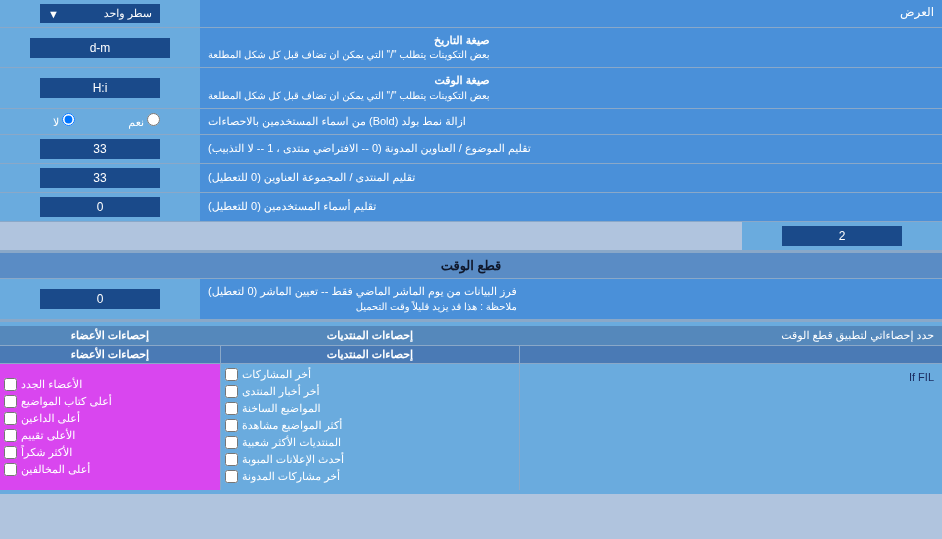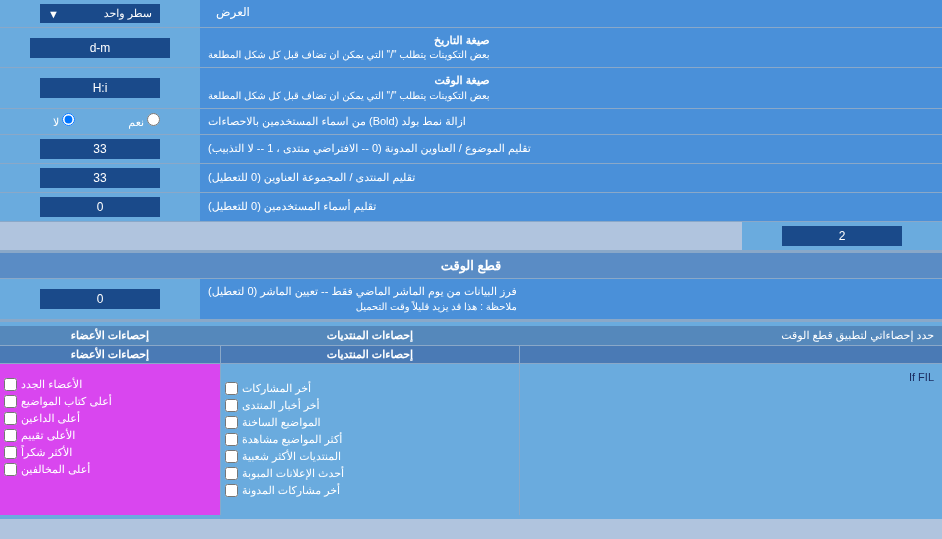--- a/index.html
+++ b/index.html
@@ -41,21 +41,21 @@
       color: #fff;
       border: none;
       padding: 3px 6px;
       font-size: 12px;
       text-align: center;
       width: 100%;
       direction: ltr;
     }
     .section-header {
       background: #5a8cc5;
-      color: #ffffff;
+      color: #0f172a;
       text-align: center;
       padding: 5px 24px;
       font-weight: bold;
       font-size: 13px;
       width: 100%;
       border-bottom: 1px solid #8aa8c8;
       border-top: 2px solid #8aa8c8;
     }
     .radio-cell {
       background: #6aabde;
@@ -73,22 +73,22 @@
     
     .top-row {
       display: flex;
       width: 100%;
       background: #4a90d9;
       border-bottom: 1px solid #8aa8c8;
     }
     .top-label {
       flex: 1;
       color: #fff;
-      text-align: left;
-      padding: 5px 16px;
+      text-align: right;
+      padding: 5px 8px;
       font-size: 12px;
     }
     .top-input {
       width: 200px;
       background: #6aabde;
       display: flex;
       align-items: center;
       justify-content: center;
       padding: 4px;
     }
@@ -238,21 +238,21 @@
     </div>
 
     <div style="display:flex; width:100%;">
 
       <div style="flex:1; background:#6aabde; padding:4px 8px; display:flex; flex-direction:column; justify-content:flex-start;">
         <div style="color:#1a2a5e; font-size:11px; text-align:right; padding:3px 0;">
           <span>If FIL</span>
         </div>
       </div>
 
-      <div style="width:300px; background:#6aabde; border-right:1px solid #8aa8c8; border-left:1px solid #8aa8c8; padding:16px 4px;">
+      <div style="width:300px; background:#6aabde; border-right:1px solid #8aa8c8; border-left:1px solid #8aa8c8; padding:2px 4px;">
         <div class="stats-item">
           <span>أخر المشاركات</span>
           <input type="checkbox" class="checkbox-input" style="">
         </div>
         <div class="stats-item">
           <span>أخر أخبار المنتدى</span>
           <input type="checkbox" class="checkbox-input" style="">
         </div>
         <div class="stats-item">
           <span>المواضيع الساخنة</span>

